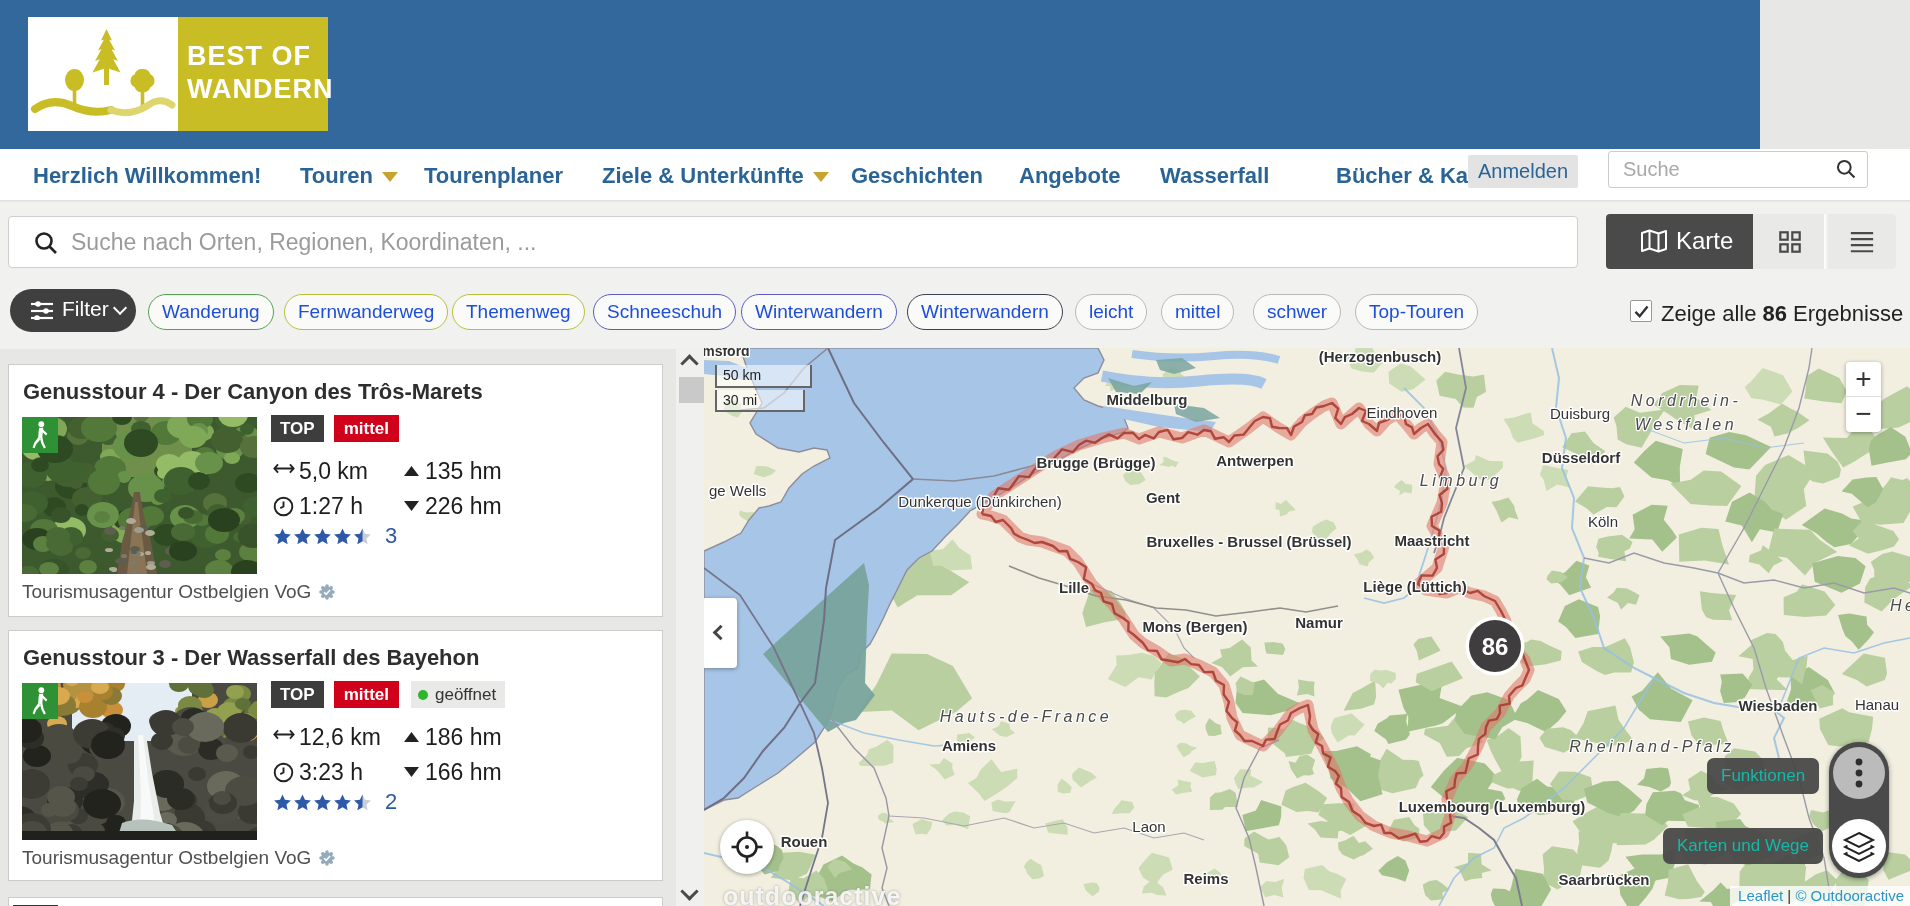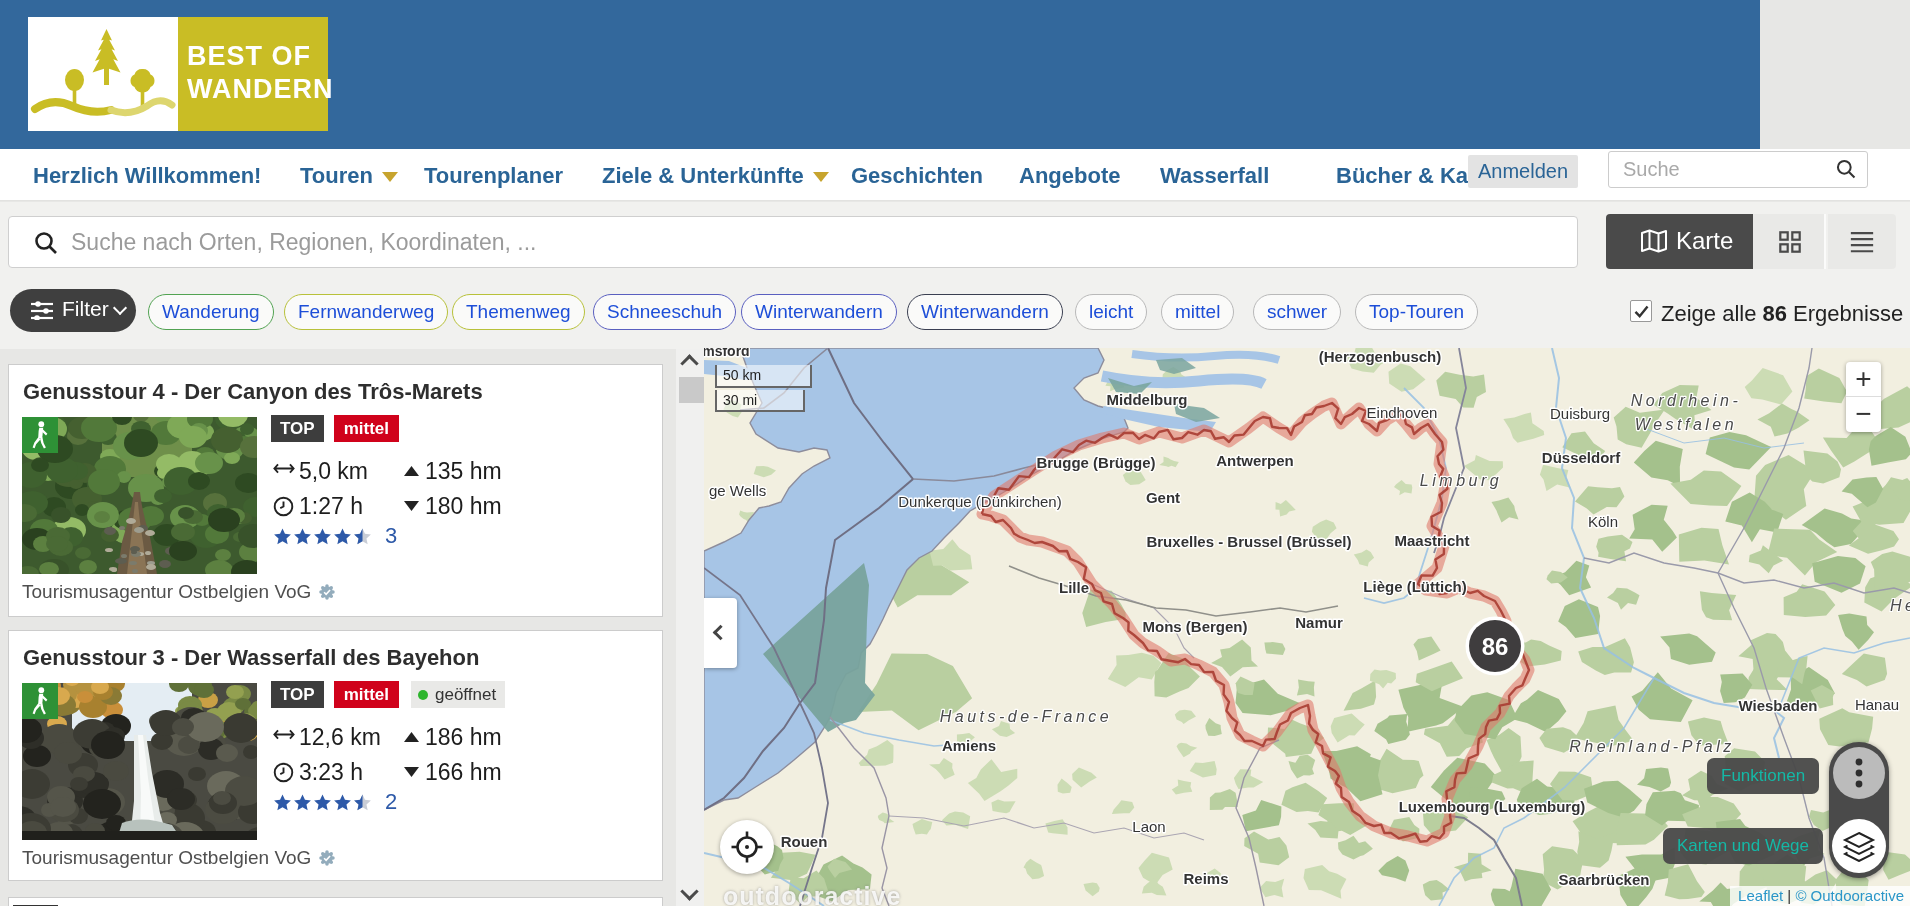--- a/index.html
+++ b/index.html
@@ -345,21 +345,21 @@
         </div>
     <div class="statrow" style="top:76px;">
           <span class="sic"><svg width="21" height="21" viewBox="0 0 22 22">
               <circle cx="11" cy="11" r="9.2" stroke="#222" stroke-width="2" fill="none"></circle>
               <path d="M11 5.8 L11 11 L7.6 12.6" stroke="#222" stroke-width="2" fill="none"></path>
             </svg></span>
           <span class="stxt">1:27 h</span>
       <span class="sic2"><svg width="17" height="12" viewBox="0 0 17 12">
               <path d="M8.5 11 L16 1 L1 1 Z" fill="#222"></path>
             </svg></span>
-          <span class="stxt2">180 hm</span>
+          <span class="stxt2">226 hm</span>
         </div>
     <div class="starrow"><svg width="19" height="19" viewBox="0 0 24 24">
             <path d="M12 1.8 L15.1 8.6 L22.6 9.4 L17 14.4 L18.5 21.8 L12 18.1 L5.5 21.8 L7 14.4 L1.4 9.4 L8.9 8.6 Z" fill="#2d59a8"></path>
           </svg><svg width="19" height="19" viewBox="0 0 24 24">
             <path d="M12 1.8 L15.1 8.6 L22.6 9.4 L17 14.4 L18.5 21.8 L12 18.1 L5.5 21.8 L7 14.4 L1.4 9.4 L8.9 8.6 Z" fill="#2d59a8"></path>
           </svg><svg width="19" height="19" viewBox="0 0 24 24">
             <path d="M12 1.8 L15.1 8.6 L22.6 9.4 L17 14.4 L18.5 21.8 L12 18.1 L5.5 21.8 L7 14.4 L1.4 9.4 L8.9 8.6 Z" fill="#2d59a8"></path>
           </svg><svg width="19" height="19" viewBox="0 0 24 24">
             <path d="M12 1.8 L15.1 8.6 L22.6 9.4 L17 14.4 L18.5 21.8 L12 18.1 L5.5 21.8 L7 14.4 L1.4 9.4 L8.9 8.6 Z" fill="#2d59a8"></path>
           </svg><svg width="19" height="19" viewBox="0 0 24 24">

